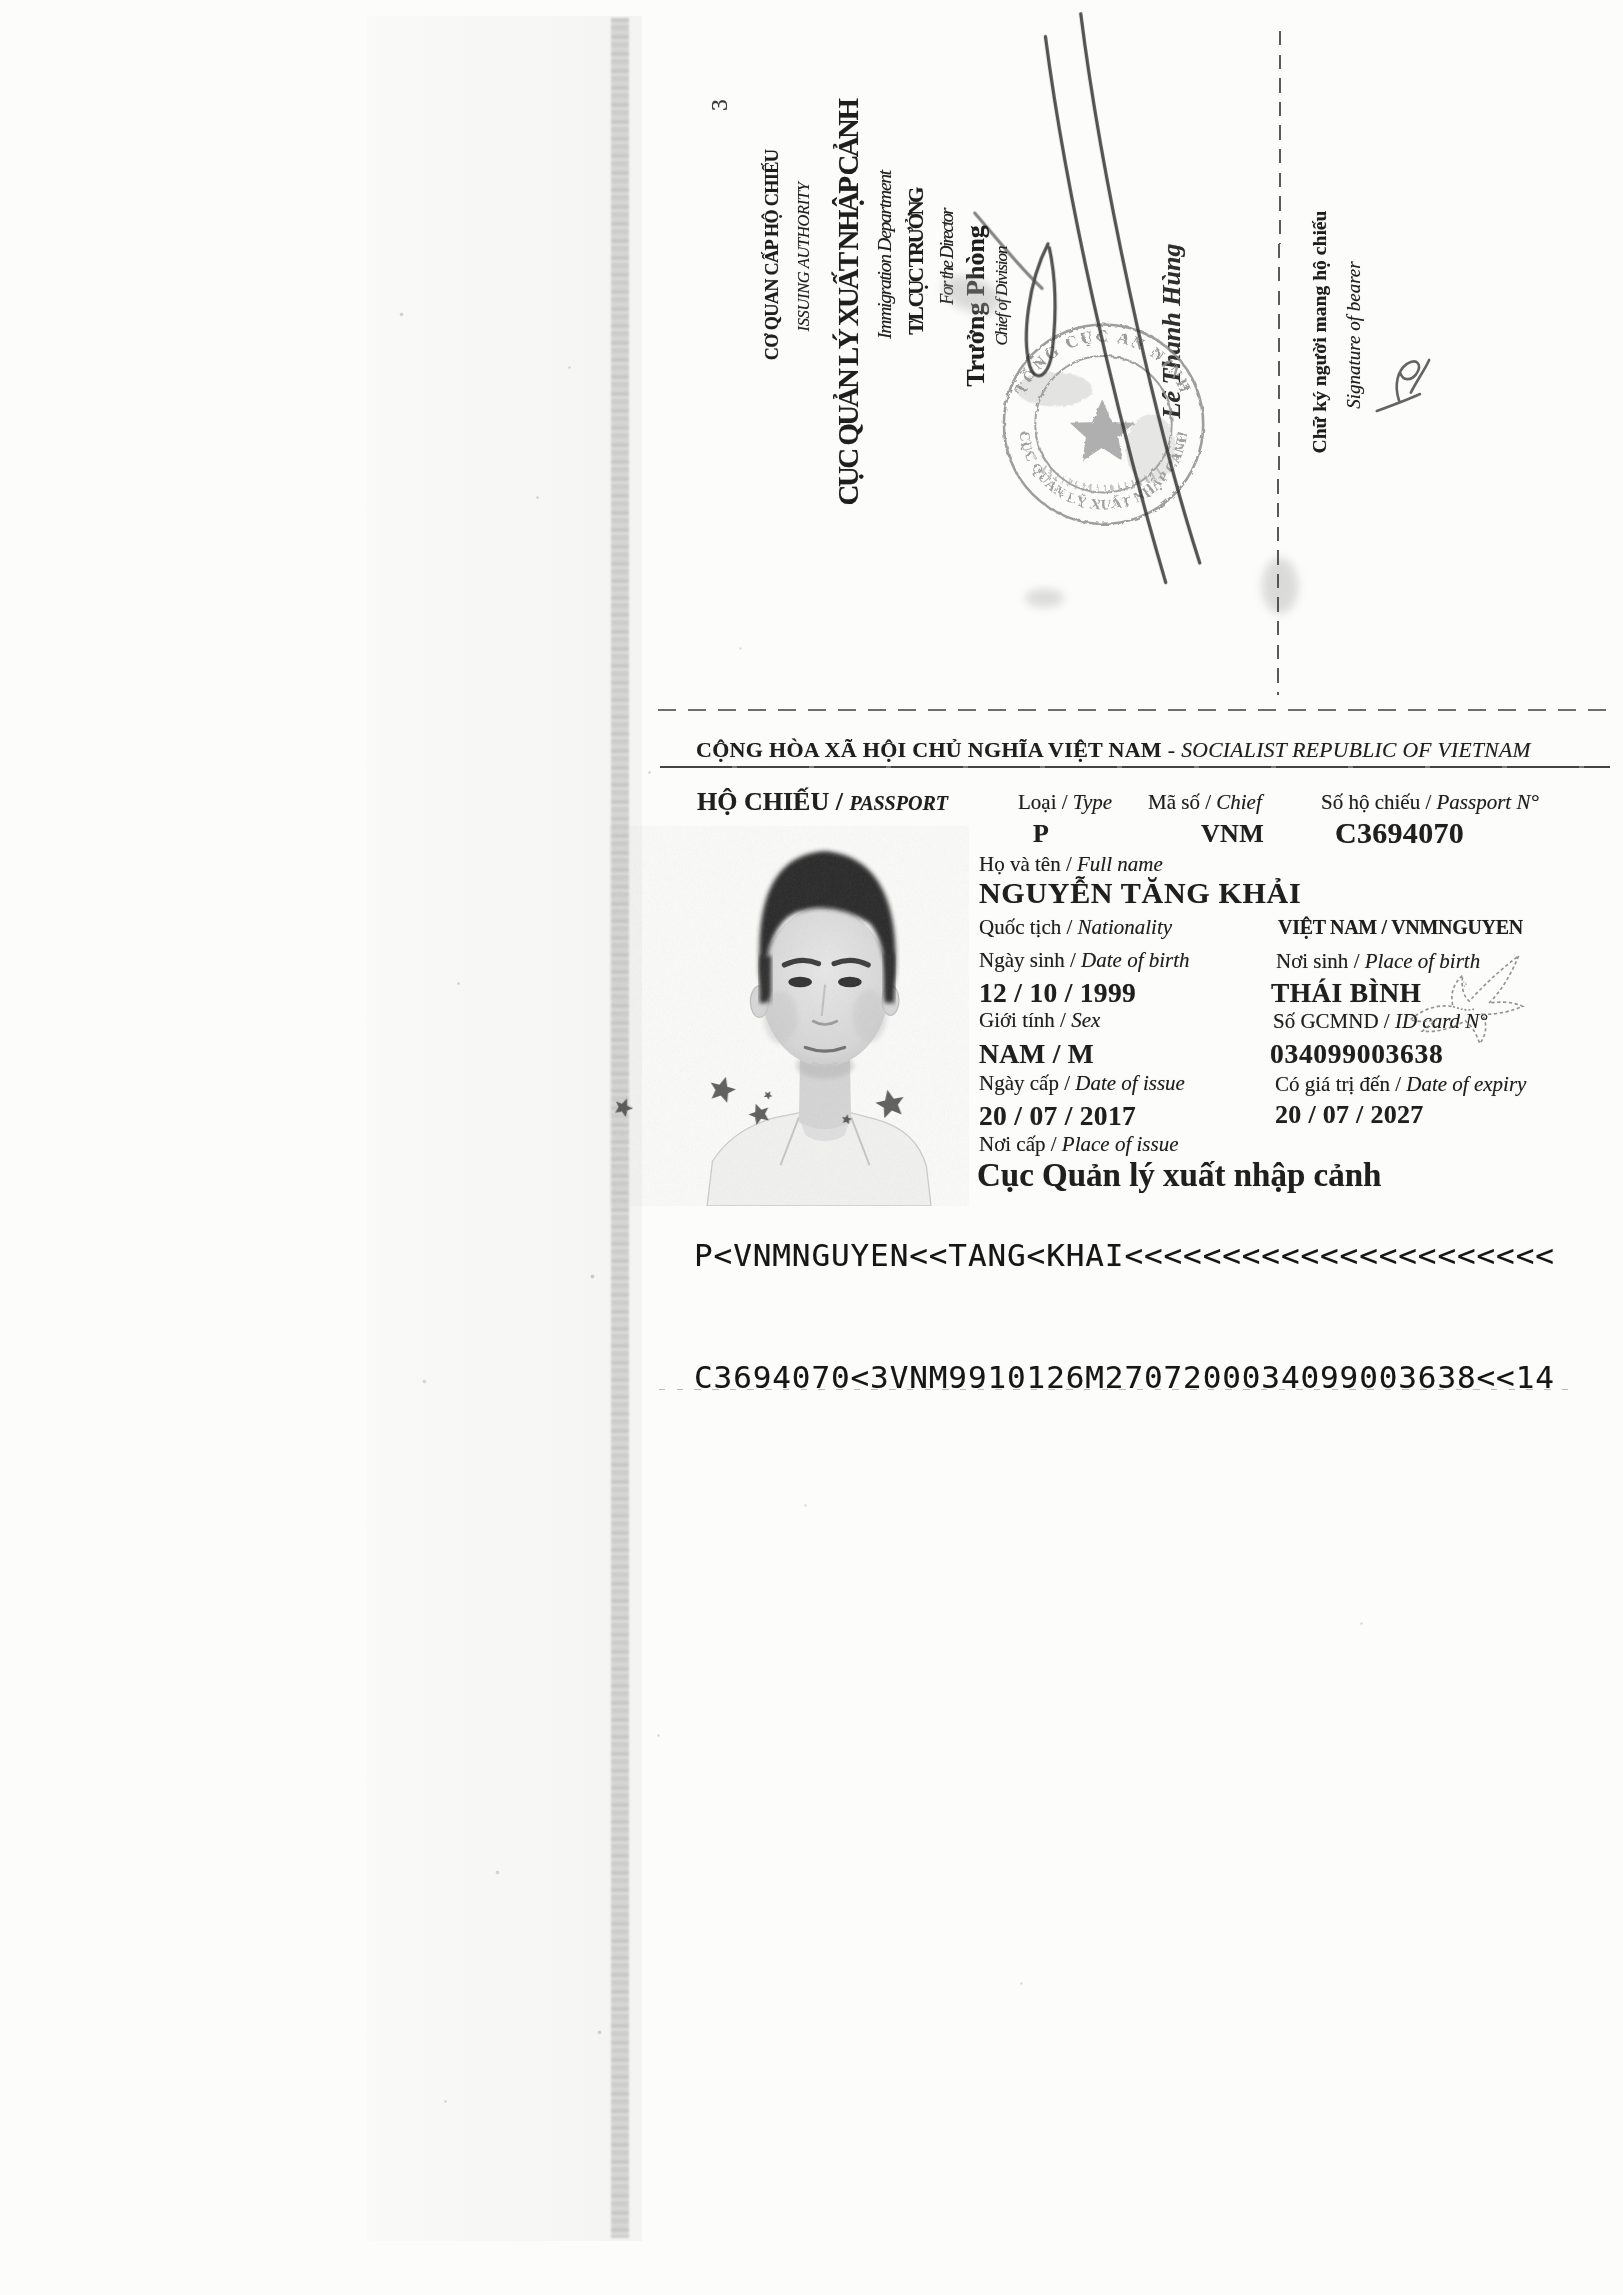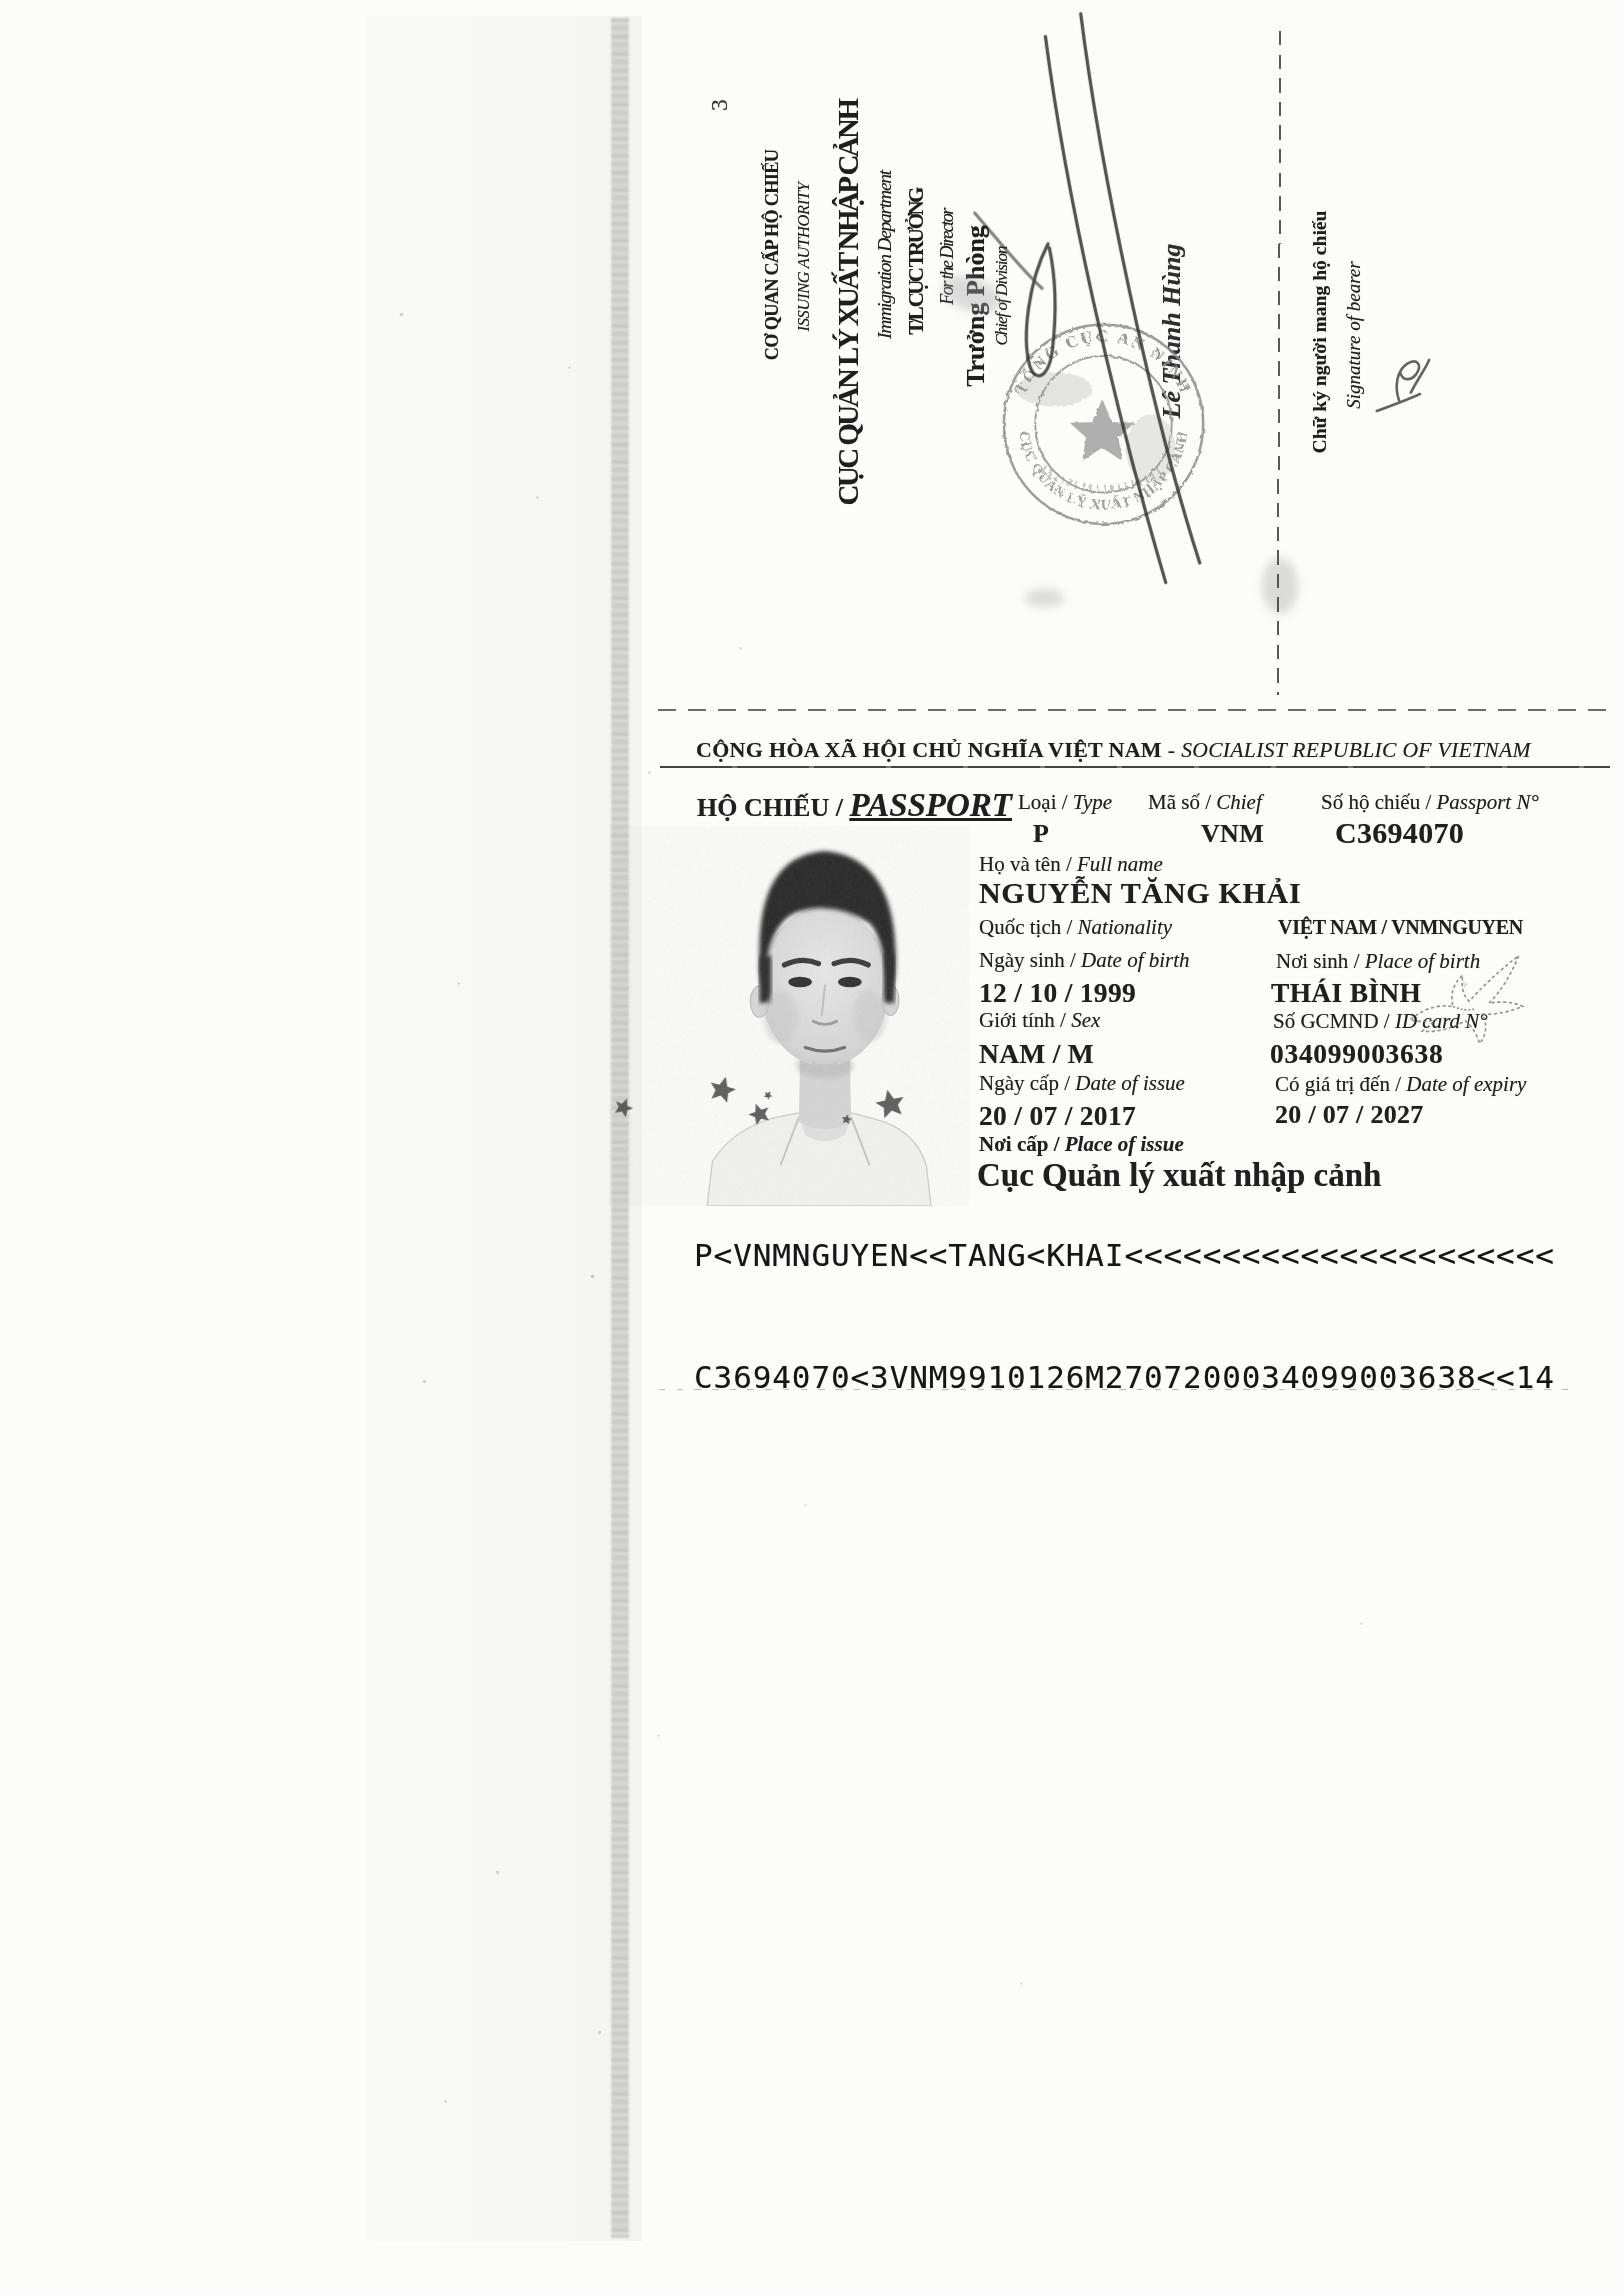--- a/index.html
+++ b/index.html
@@ -162,21 +162,21 @@
 
   <div>
 
     <div class="abs ink" style="left:696px;top:737px;font-size:22px;white-space:nowrap;letter-spacing:0.3px;">
       <span class="bd">CỘNG HÒA XÃ HỘI CHỦ NGHĨA VIỆT NAM</span><span> - </span><span class="it" style="font-size:21.6px;">SOCIALIST REPUBLIC OF VIETNAM</span>
     </div>
 
     <div class="rule"></div>
 
     <div class="abs ink" style="left:697px;top:787px;font-size:26px;font-weight:700;white-space:nowrap;">
-      <span>HỘ CHIẾU</span><span> / </span><span class="it" style="font-size:33px;text-decoration:underline;">PASSPORT</span>
+      <span>HỘ CHIẾU</span><span> / </span><span class="it" style="font-size:20px;">PASSPORT</span>
     </div>
 
     <div class="lbl ink" style="left:991px;top:790px;margin-left:27px;">
       <span>Loại</span><span> / </span><span class="en">Type</span>
     </div>
     <div class="lbl ink" style="left:1148px;top:790px;">
       <span>Mã số</span><span> / </span><span class="en">Chief</span>
     </div>
     <div class="lbl ink" style="left:1321px;top:790px;">
       <span>Số hộ chiếu</span><span> / </span><span class="en">Passport N°</span>
@@ -216,21 +216,21 @@
 
     <div class="lbl ink" style="left:979px;top:1071px;">
       <span>Ngày cấp</span><span> / </span><span class="en">Date of issue</span>
     </div>
     <div class="lbl ink" style="left:1275px;top:1072px;">
       <span>Có giá trị đến</span><span> / </span><span class="en">Date of expiry</span>
     </div>
     <div class="val ink" style="left:979px;top:1100px;font-size:27.5px;">20 / 07 / 2017</div>
     <div class="val ink" style="left:1275px;top:1100px;font-size:26px;">20 / 07 / 2027</div>
 
-    <div class="lbl ink" style="left:979px;top:1132px;font-weight:bold;">
+    <div class="lbl ink" style="left:979px;top:1132px;">
       <span>Nơi cấp</span><span> / </span><span class="en">Place of issue</span>
     </div>
     <div class="abs ink" style="left:977px;top:1157px;font-size:33px;font-weight:600;white-space:nowrap;">Cục Quản lý xuất nhập cảnh</div>
 
     <svg class="abs" style="left:1391px;top:941px;" width="137" height="108" viewBox="0 0 210 165">
       <g fill="none" stroke="#777777" stroke-width="2.5" stroke-dasharray="5 4" opacity=".8">
         <path d="M30,120 Q60,95 95,100 Q88,72 110,52 Q106,80 120,92 Q150,58 196,22 Q176,70 150,95 Q180,90 202,100 Q170,113 140,112 Q152,135 136,157 Q128,133 114,122 Q80,141 48,138 Q60,128 70,120 Q45,126 30,120 Z"></path>
         <path d="M95,100 Q115,108 128,104" stroke-dasharray="3 3"></path>
         <circle cx="112" cy="66" r="3" stroke-dasharray="1 2"></circle>
       </g>

